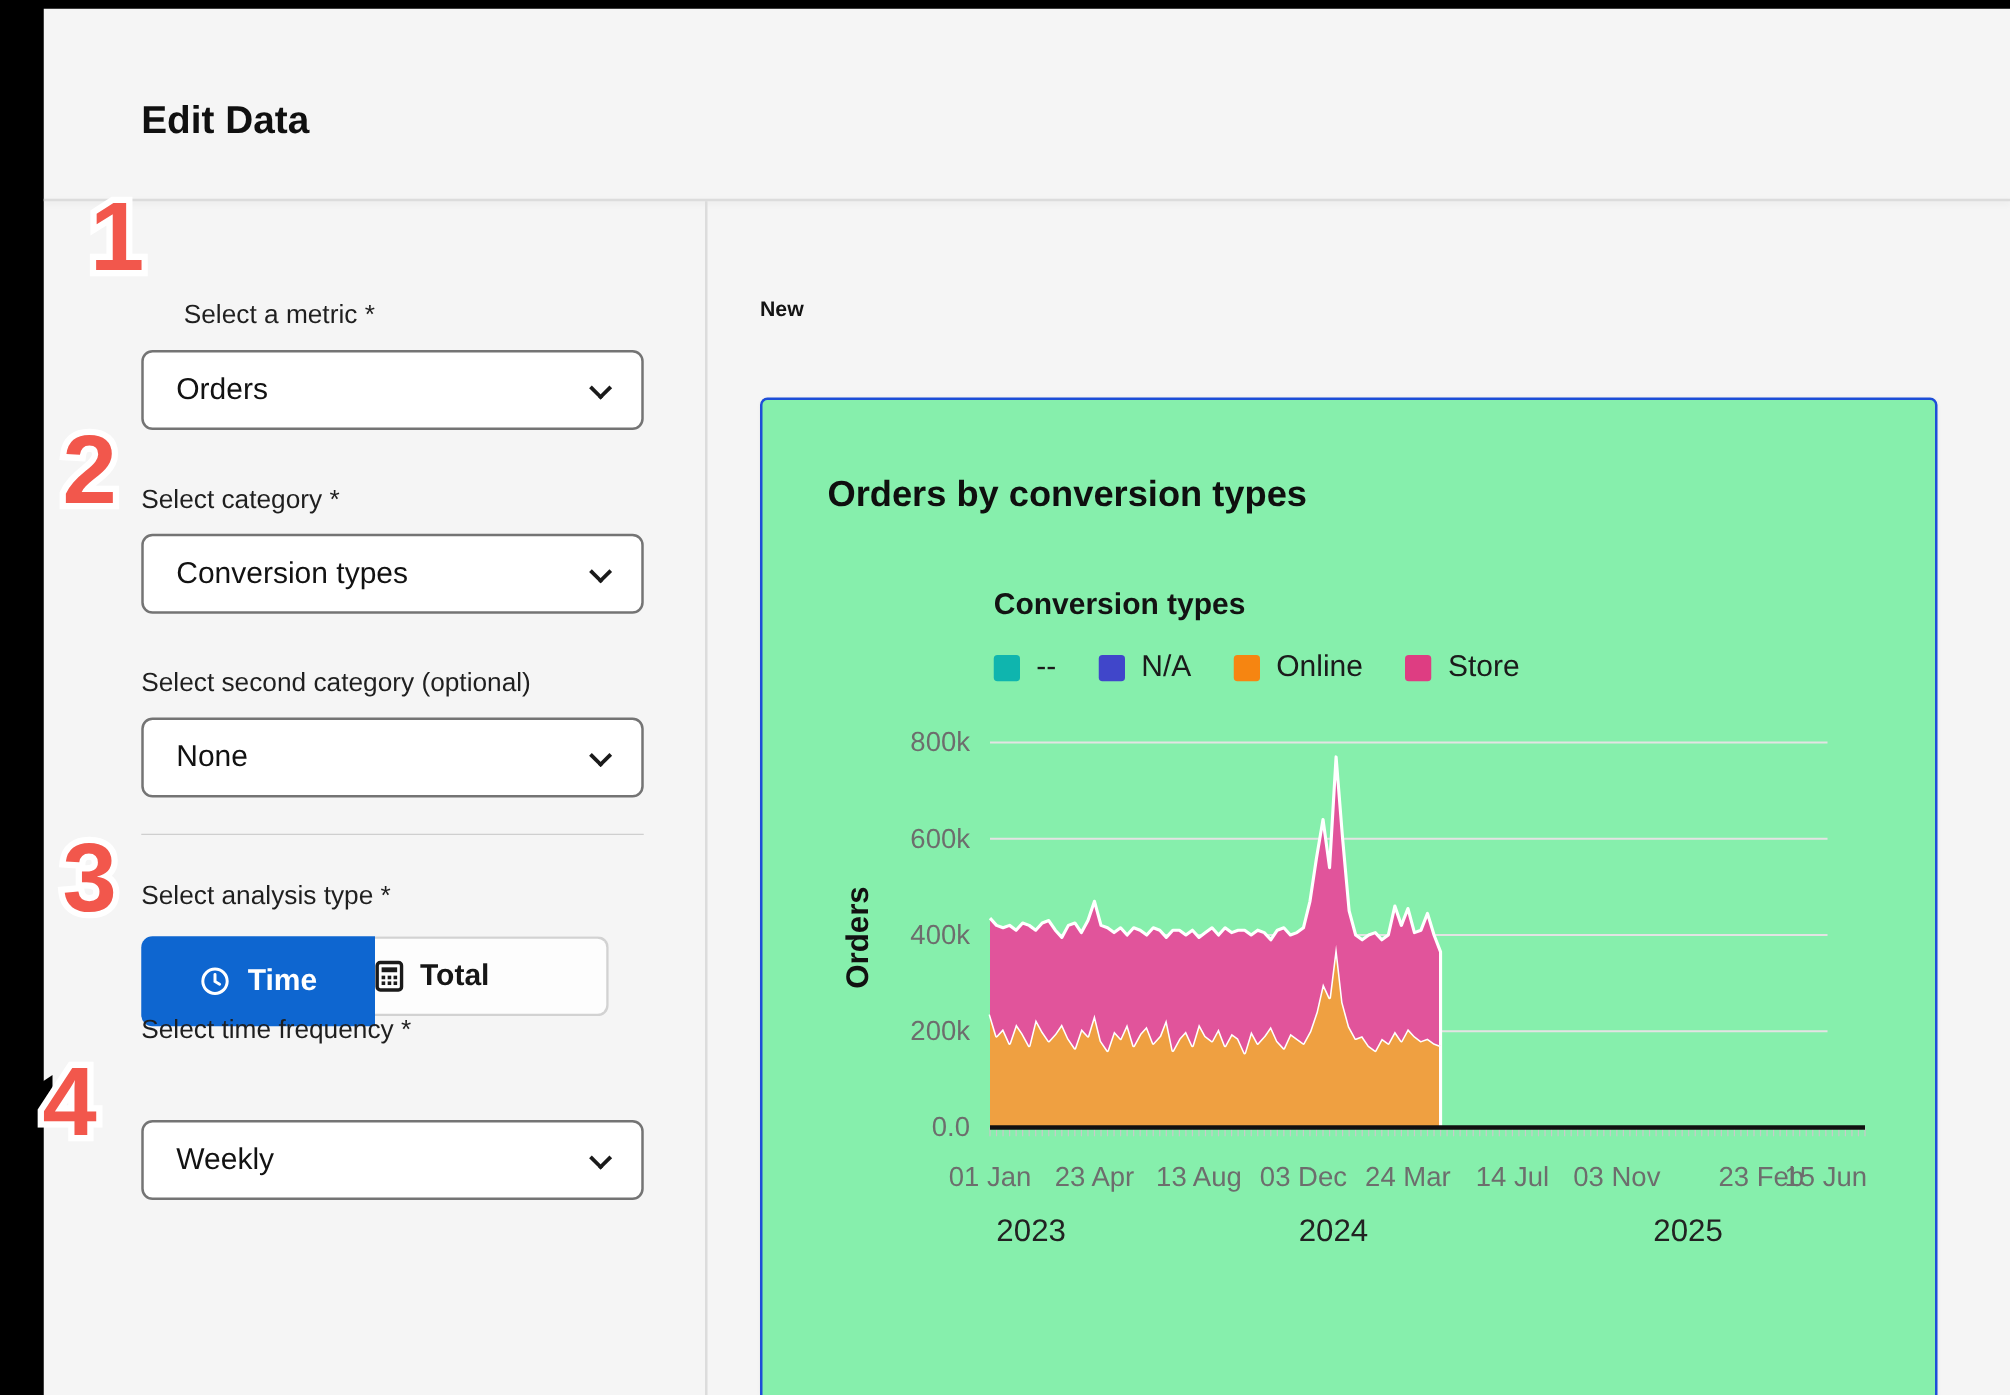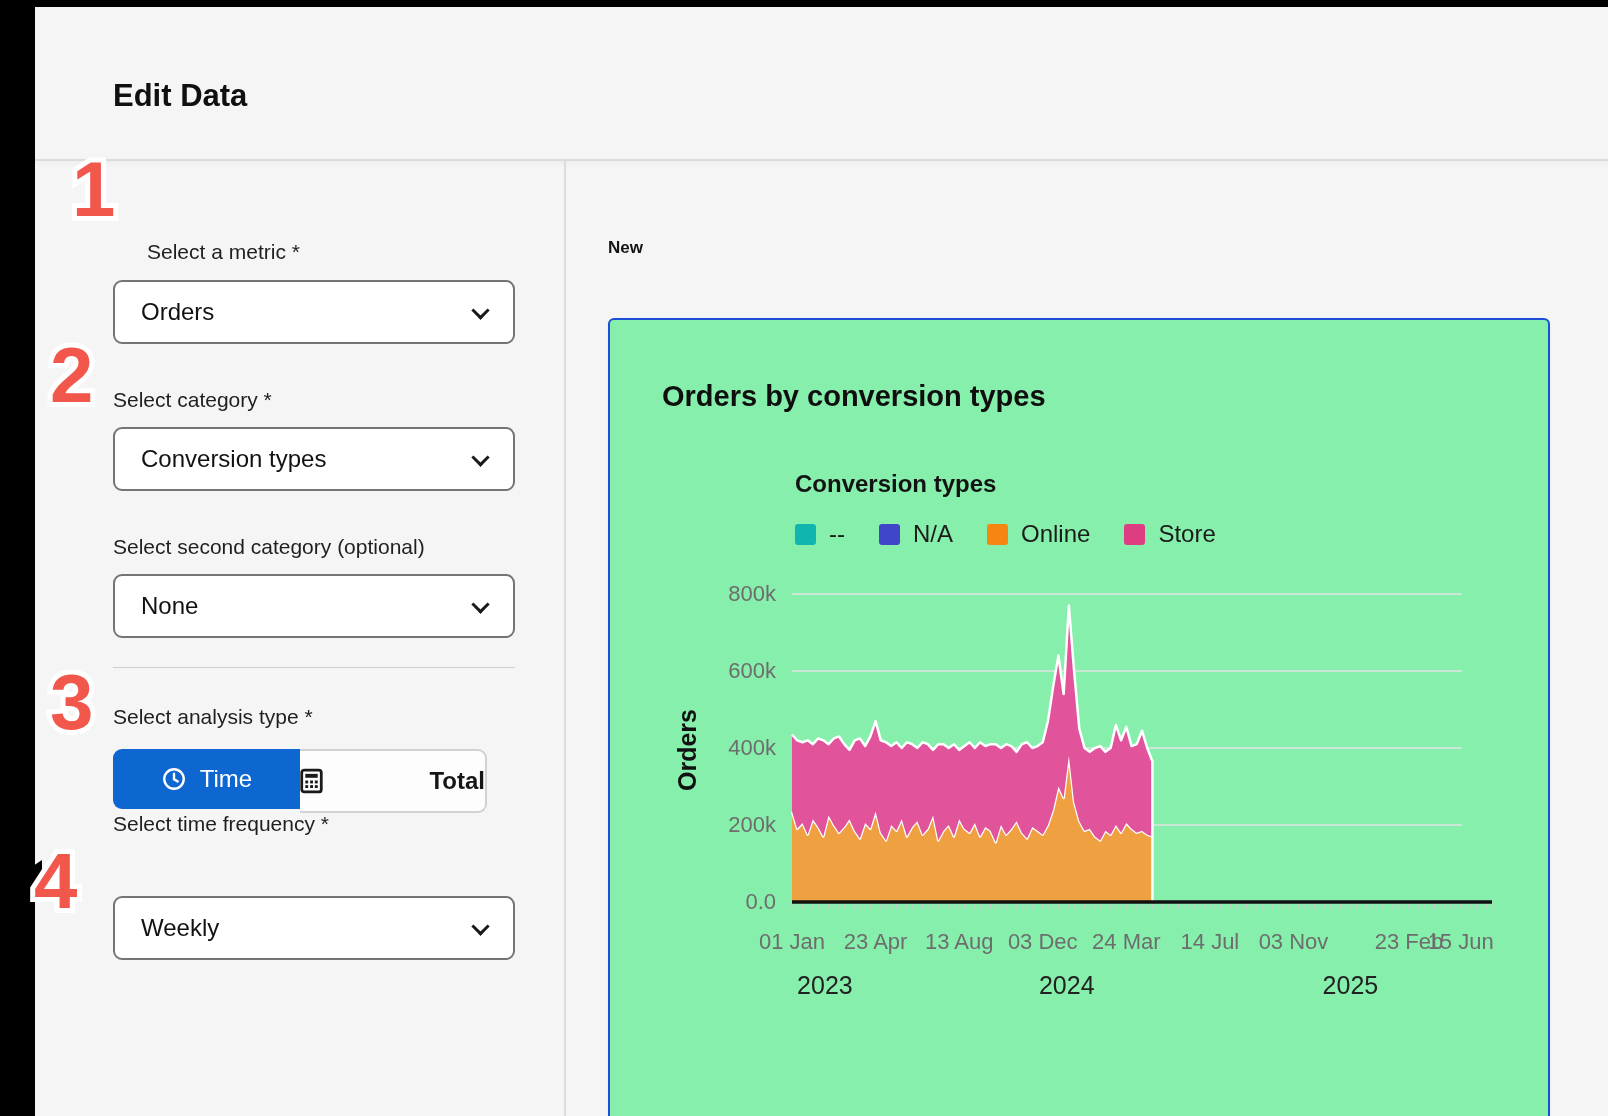--- a/index.html
+++ b/index.html
@@ -35,28 +35,28 @@
   .sel-freq { top:896px; }
   .chevron {
     position:absolute; right:26px; top:22px; width:13px; height:13px;
     border-right:3px solid #1a1a1a; border-bottom:3px solid #1a1a1a; transform:rotate(45deg);
   }
 
   .form-divider { position:absolute; left:113px; top:667px; width:402px; height:1px; background:#cfcfcf; }
 
   .toggle { position:absolute; left:113px; top:749px; width:374px; height:64px; display:flex; }
   .toggle-time {
-    width:187px; height:60px; background:#0e66d0; border-radius:9px 0 0 9px; color:#fff;
+    width:187px; height:72px; background:#0e66d0; border-radius:9px 0 0 9px; color:#fff;
     display:flex; align-items:center; justify-content:center; gap:13px;
-    font-size:24px; font-weight:400; cursor:pointer;
+    font-size:24px; font-weight:700; cursor:pointer;
   }
   .toggle-total {
     width:187px; height:64px; background:#fdfdfd; border:2px solid #d2d2d2; border-left:none;
     border-radius:0 9px 9px 0; color:#161616;
-    display:flex; align-items:center; justify-content:space-between; gap:13px;
+    display:flex; align-items:center; justify-content:flex-start; gap:13px;
     font-size:24px; font-weight:700; cursor:pointer;
   }
 
   
   .step-badge {
     position:absolute; font-size:78px; font-weight:800; color:#f2574c; line-height:1; z-index:6;
   }
   .step-badge::before {
     content:attr(data-num); position:absolute; left:0; top:0; z-index:-1;
     color:#fff; -webkit-text-stroke:10px #fff;

